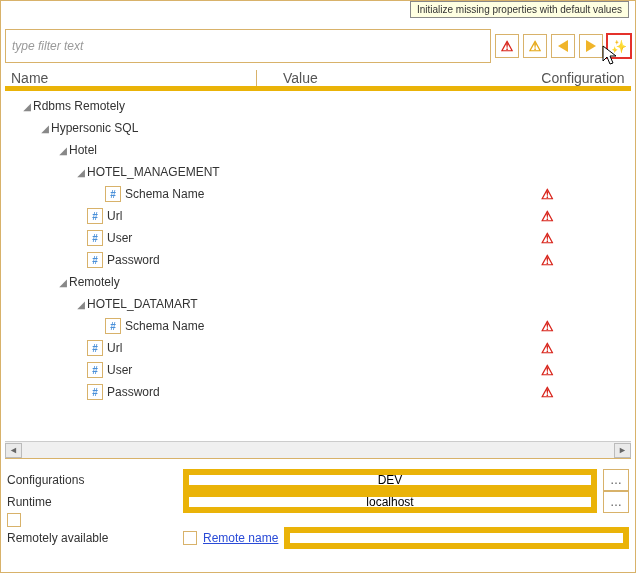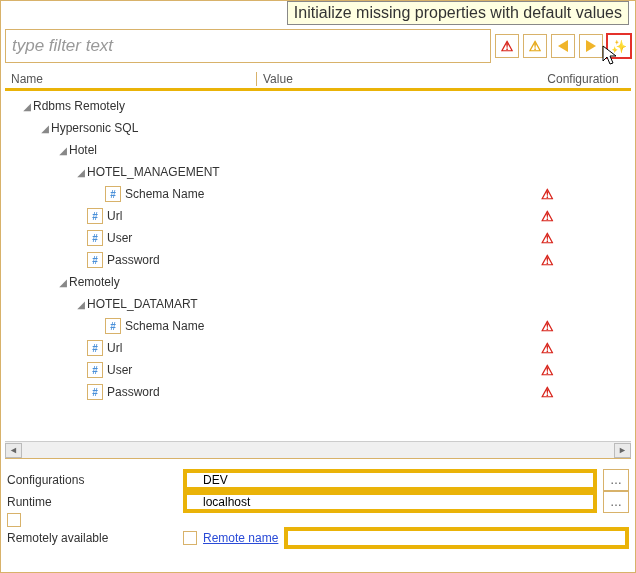--- a/index.html
+++ b/index.html
@@ -14,36 +14,36 @@
   border: 1px solid #d8b26a;
   color: #333;
 }
 .tooltip {
   position: absolute;
   top: 0;
   right: 6px;
   background: #ffffe1;
   border: 1px solid #888;
   padding: 2px 6px;
-  font-size: 16px;
+  font-size: 10px;
   z-index: 100;
 }
 .toolbar {
   display: flex;
   align-items: center;
   margin-top: 24px;
   gap: 4px;
 }
 .filter-input {
   flex: 1;
   border: 1px solid #d8b26a;
   height: 24px;
   padding: 16px 6px;
   color: #999;
-  font-size: 17px;
+  font-size: 12px;
   font-style: italic;
 }
 .filter-input::placeholder { color: #999; font-style: italic; }
 .toolbar-btn {
   width: 24px;
   height: 24px;
   border: 1px solid #d8b26a;
   background: #fff;
   display: flex;
   align-items: center;
@@ -70,25 +70,26 @@
 }
 .arrow-left { border-right: 10px solid #f0b429; }
 .arrow-right { border-left: 10px solid #f0b429; }
 .wand { font-size: 13px; color: #666; }
 .table-area {
   margin-top: 6px;
   border-bottom: 1px solid #d8b26a;
 }
 .table-header {
   display: flex;
-  border-bottom: 3px solid #eab308;
-  font-size: 12px;
+  border-bottom: 5px solid #eab308;
+  font-size: 14px;
   color: #555;
   height: 22px;
   align-items: center;
+  gap: 20px;
 }
 .col-name { width: 252px; border-right: 1px solid #d8b26a; padding-left: 6px; }
 .col-value { flex: 1; padding-left: 6px; }
 .col-config { width: 94px; text-align: center; padding-left: 4px; padding-right: 6px; margin-left: 38px; }
 .tree { padding: 4px 0; height: 350px; overflow: hidden; }
 .tree-row {
   display: flex;
   align-items: center;
   height: 22px;
   font-size: 12px;
@@ -142,24 +143,25 @@
   padding: 0 2px;
 }
 .form-row {
   display: flex;
   align-items: center;
   gap: 6px;
 }
 .form-label { width: 170px; color: #333; }
 .form-input {
   flex: 1;
-  border: 4px solid #eab308;
+  border: 6px solid #eab308;
   height: 22px;
   padding: 0 16px;
   font-size: 12px;
+  text-align: center;
 }
 .browse-btn {
   width: 26px; height: 22px;
   border: 1px solid #d8b26a;
   background: #fff;
   cursor: pointer;
   display:flex;align-items:center;justify-content:center;
   font-size: 12px;
   color:#555;
 }

